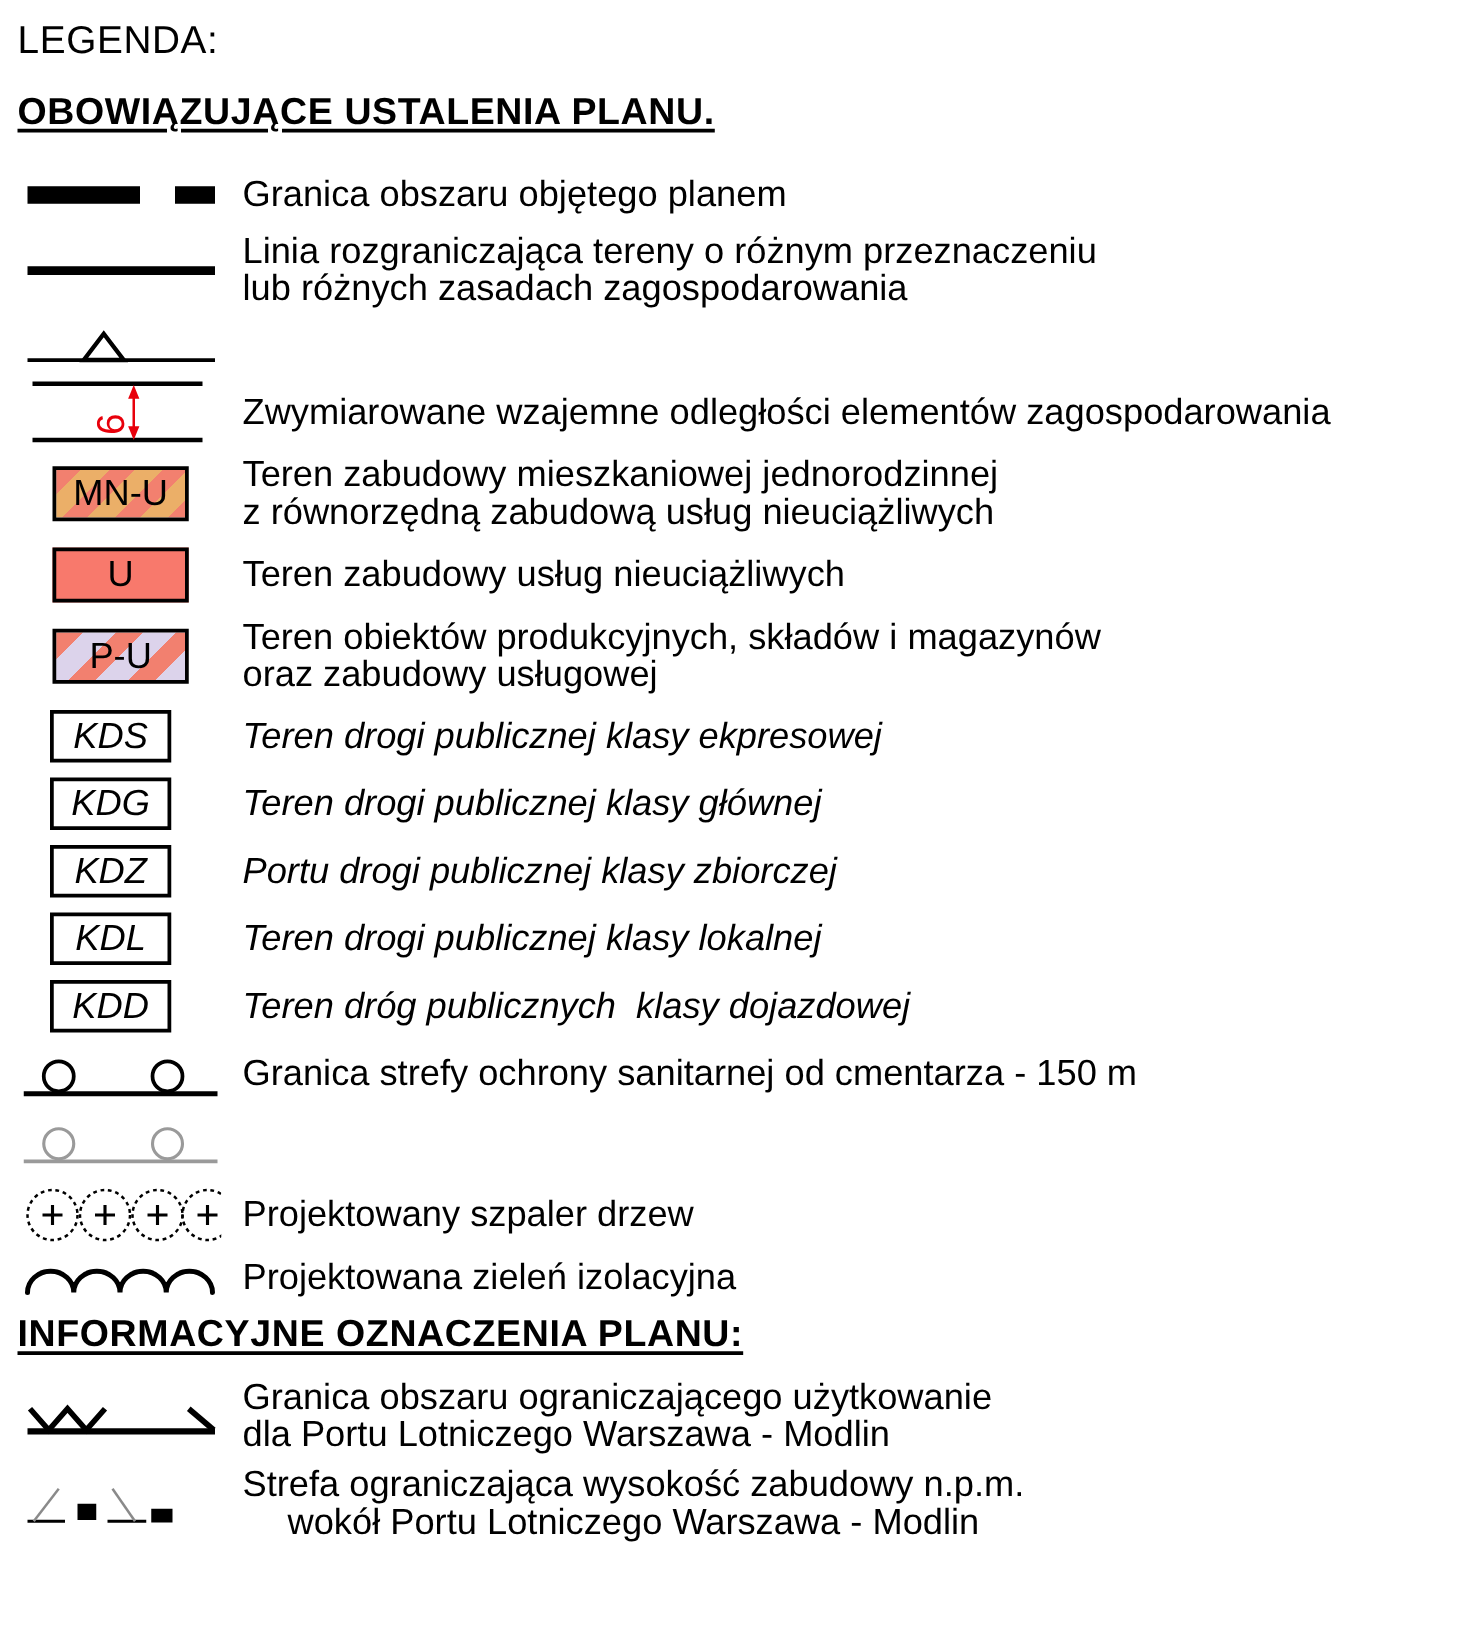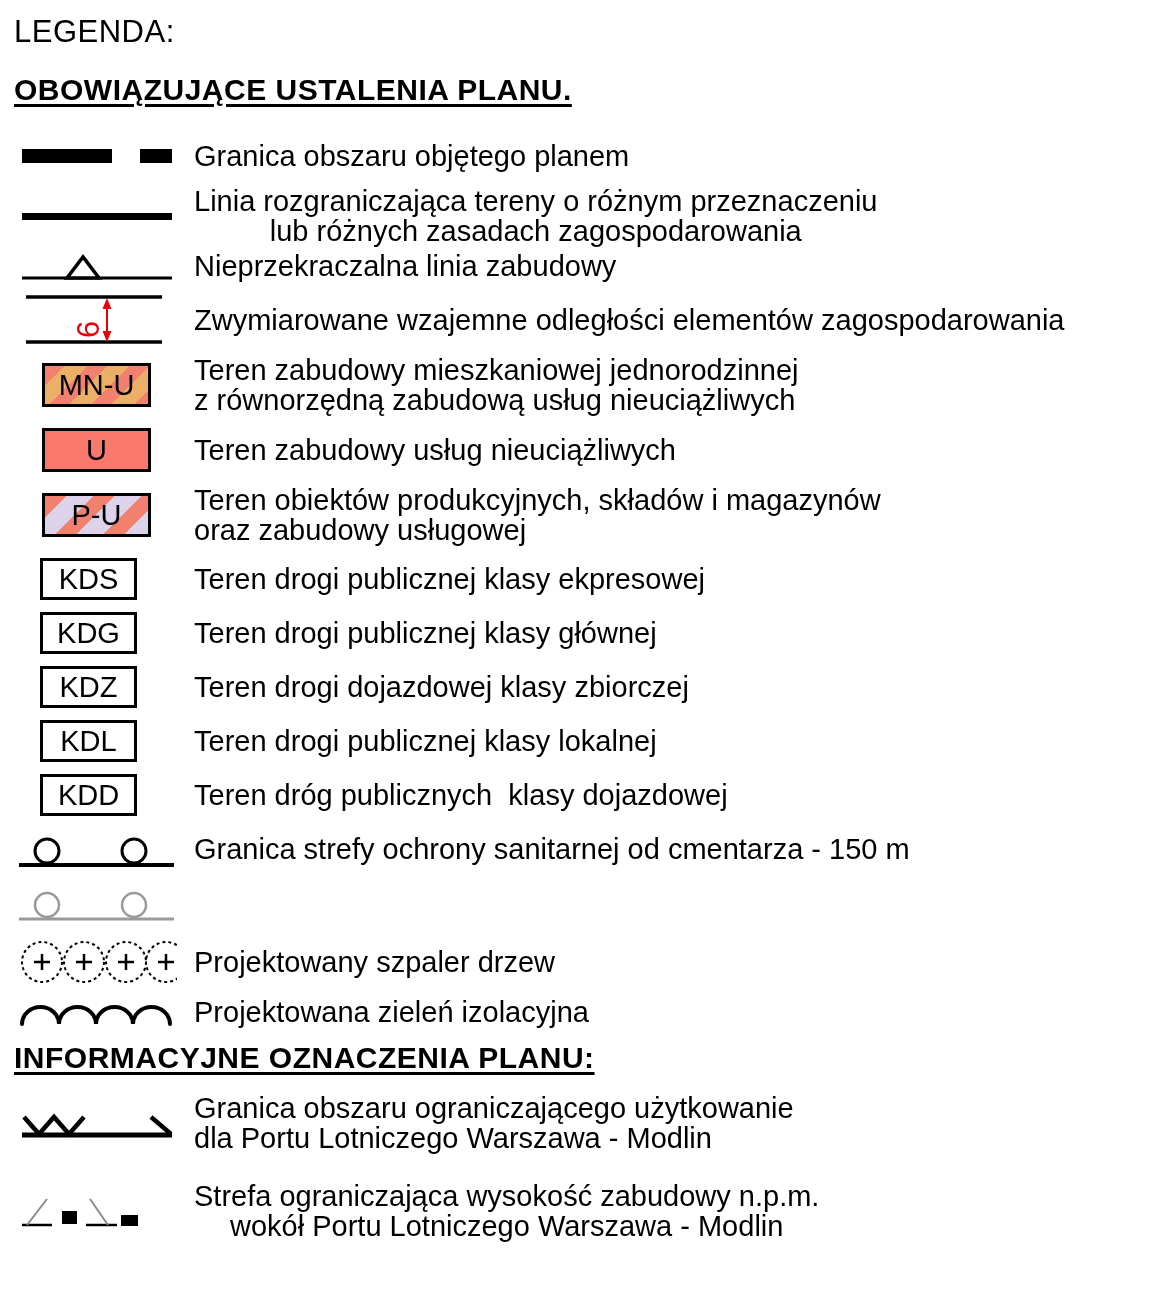--- a/index.html
+++ b/index.html
@@ -31,31 +31,31 @@
     width:166px;flex:0 0 166px;
     display:flex;align-items:center;
   }
   .txt{
     font-size:29px;line-height:30px;
     white-space:pre-wrap;
     padding-left:14px;
   }
   
   .r1{min-height:44px;margin-bottom:8px;}
-  .r2{min-height:60px;text-align:center;}
+  .r2{min-height:60px;margin-bottom:10px;}
   .r3{min-height:40px;margin-bottom:6px;}
   .r4{min-height:56px;margin-bottom:6px;}
   .r5{min-height:62px;margin-bottom:10px;}
   .r6{min-height:48px;margin-bottom:10px;}
   .r7{min-height:62px;margin-bottom:10px;}
-  .rkd{min-height:46px;margin-bottom:8px;}
+  .rkd{min-height:46px;margin-bottom:8px;font-style:italic;}
   .rln{min-height:46px;margin-bottom:8px;}
   .r16{min-height:56px;margin-bottom:4px;}
   .r17{min-height:36px;margin-bottom:10px;}
-  .r18{min-height:62px;margin-bottom:26px;}
+  .r18{min-height:62px;margin-bottom:8px;}
   .r19{min-height:62px;margin-bottom:0;text-align:center;}
 
   
   .zone-box{
     box-sizing:border-box;
     height:44px;
     border:3px solid #000;
     display:flex;align-items:center;justify-content:center;
     font-size:29px;
     margin-left:28px;
@@ -112,21 +112,20 @@
     <div class="txt"><span>Linia rozgraniczająca tereny o różnym przeznaczeniu</span><br><span>lub różnych zasadach zagospodarowania</span></div>
   </div>
 
   <div class="row r3">
     <div class="sym">
       <svg width="162" height="36" viewBox="0 0 162 36">
         <line x1="8" y1="30" x2="158" y2="30" stroke="#000" stroke-width="3"></line>
         <path d="M53 30 L69 9 L85 30 Z" fill="#ffffff" stroke="#000" stroke-width="3.5" stroke-linejoin="miter"></path>
       </svg>
     </div>
-    <div class="txt">Nieprzekraczalna linia zabudowy</div>
   </div>
 
   <div class="row r4">
     <div class="sym">
       <svg width="162" height="56" viewBox="0 0 162 56">
         <line x1="12" y1="5" x2="148" y2="5" stroke="#000" stroke-width="3.5"></line>
         <line x1="12" y1="50" x2="148" y2="50" stroke="#000" stroke-width="3.5"></line>
         <line class="stroke-red" x1="93" y1="9" x2="93" y2="47" stroke-width="2"></line>
         <path class="fill-red" d="M93 6 L88.5 17 L97.5 17 Z"></path>
         <path class="fill-red" d="M93 50 L88.5 39 L97.5 39 Z"></path>
@@ -170,21 +169,21 @@
     <div class="sym">
       <div class="kd-box">KDG</div>
     </div>
     <div class="txt">Teren drogi publicznej klasy głównej</div>
   </div>
 
   <div class="row rkd">
     <div class="sym">
       <div class="kd-box">KDZ</div>
     </div>
-    <div class="txt">Teren drogi dojazdowej klasy zbiorczej</div>
+    <div class="txt">Portu drogi publicznej klasy zbiorczej</div>
   </div>
 
   <div class="row rkd">
     <div class="sym">
       <div class="kd-box">KDL</div>
     </div>
     <div class="txt">Teren drogi publicznej klasy lokalnej</div>
   </div>
 
   <div class="row rkd">

